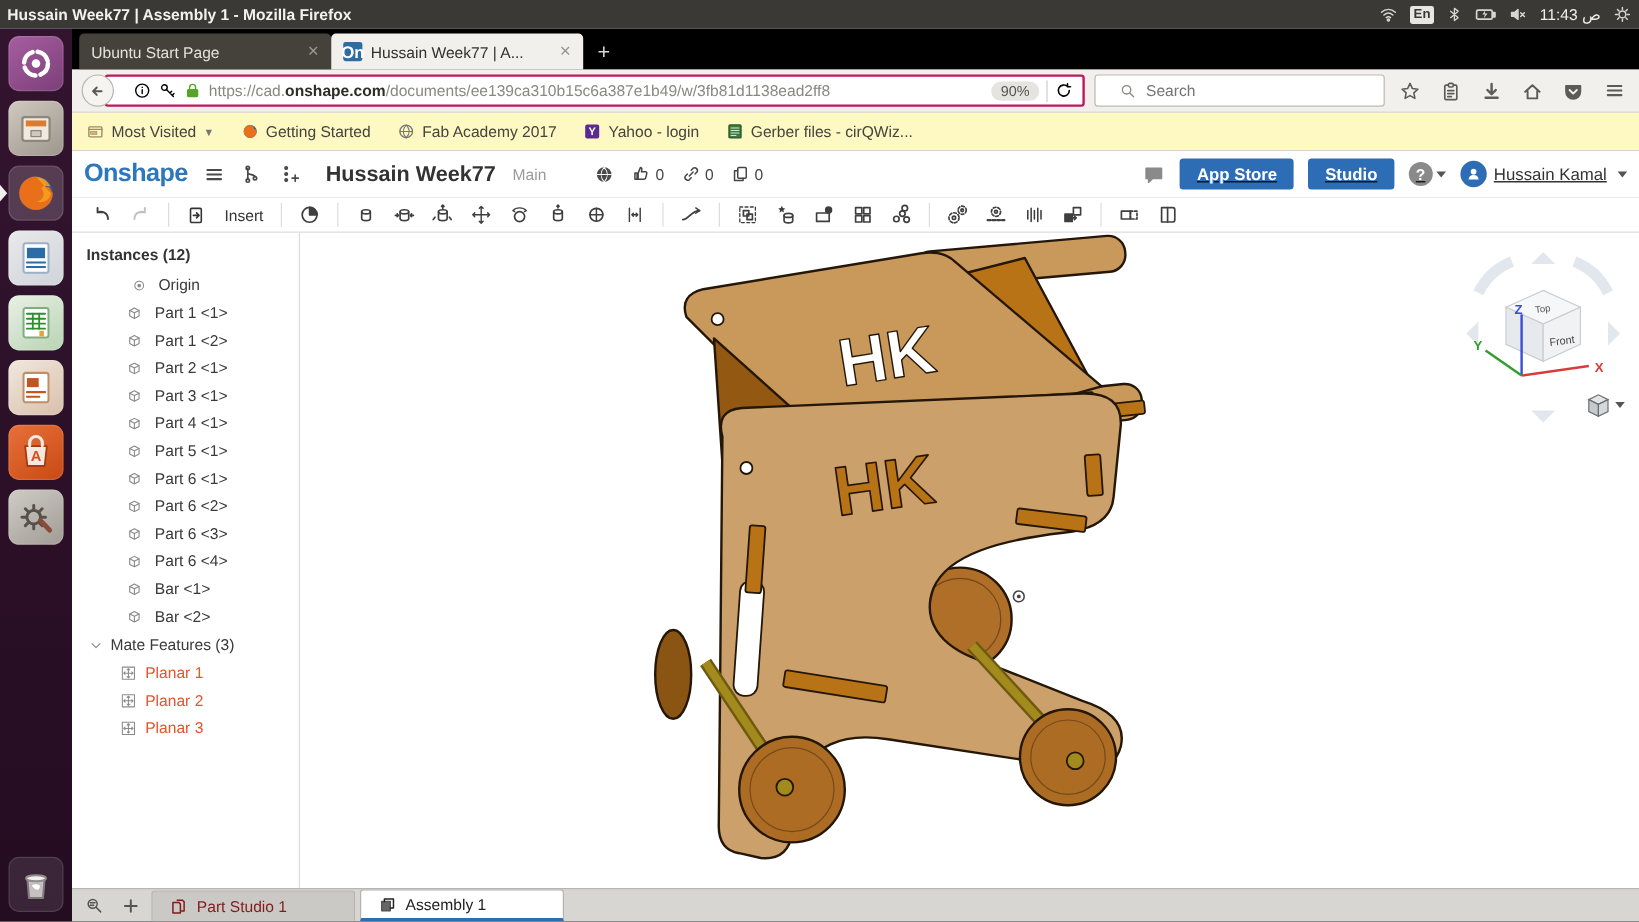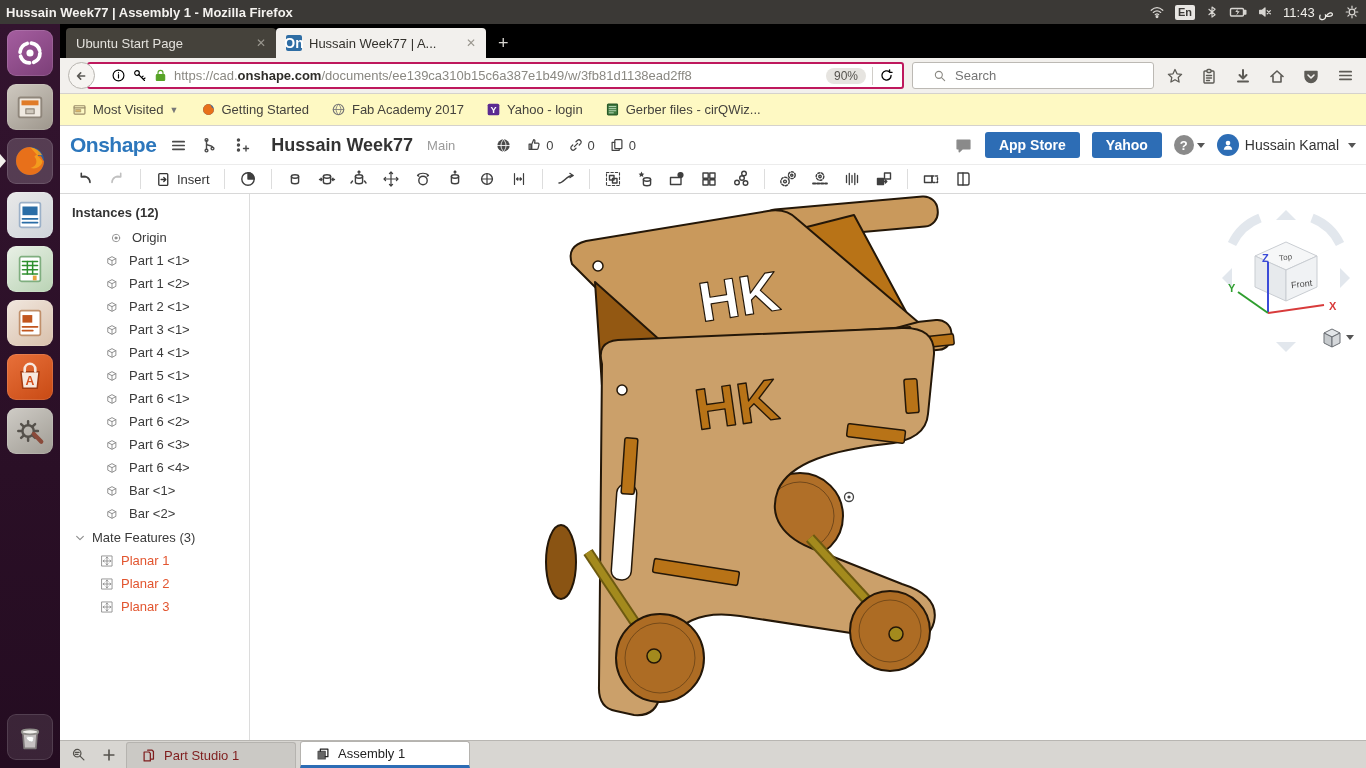--- a/index.html
+++ b/index.html
@@ -54,32 +54,32 @@
   .bm .car{font-size:9px;color:#777;}
 
   
   #onshape{position:absolute;left:0;top:102px;width:100%;height:642px;background:#fff;}
   #os-header{position:absolute;left:0;top:0;width:100%;height:38px;display:flex;align-items:center;padding:0 10px;gap:14px;}
   #os-logo{color:#2D77BC;font-size:21px;font-weight:bold;letter-spacing:-.5px;}
   .osh-ic{color:#4a4a4a;display:flex;align-items:center;}
   #doc-title{font-size:18px;font-weight:bold;color:#333;margin-left:6px;}
   #ws-name{font-size:13px;color:#9a9a9a;}
   .cnt{display:flex;align-items:center;gap:4px;color:#444;font-size:13px;}
-  #os-header .right{margin-left:auto;display:flex;align-items:center;gap:12px;}
+  #os-header .right{margin-left:auto;display:flex;align-items:center;gap:12px;text-decoration:underline;}
   .blue-btn{background:#2D6DB5;color:#fff;border-radius:3px;font-size:14px;padding:5px 14px;font-weight:bold;}
   .help-circle{width:20px;height:20px;border-radius:50%;background:#8a8a8a;color:#fff;display:flex;align-items:center;justify-content:center;font-size:13px;font-weight:bold;}
   .avatar{width:22px;height:22px;border-radius:50%;background:#2D6DB5;display:flex;align-items:center;justify-content:center;}
   #user-name{font-size:14px;color:#333;}
   .dd{width:0;height:0;border-left:4px solid transparent;border-right:4px solid transparent;border-top:5px solid #555;display:inline-block;margin-left:3px;}
 
   #os-toolbar{position:absolute;left:0;top:38px;width:100%;height:30px;border-top:1px solid #ececec;border-bottom:1px solid #d8d8d8;display:flex;align-items:center;padding:0 12px;gap:6px;background:#fff;}
   .tbic{color:#3f3f3f;width:26px;height:24px;display:flex;align-items:center;justify-content:center;}
   .tbic.dim{color:#c0c0c0;}
   .tsep{width:1px;height:20px;background:#ddd;margin:0 4px;}
-  #insert-btn{display:flex;align-items:center;gap:5px;color:#333;font-size:13px;padding:0 4px;}
+  #insert-btn{display:flex;align-items:center;gap:15px;color:#333;font-size:13px;padding:0 4px;}
 
   #os-main{position:absolute;left:0;top:68px;width:100%;height:546px;display:flex;}
   #inst-panel{width:190px;height:100%;background:#fff;border-right:1px solid #dcdcdc;padding-top:8px;font-size:13px;color:#3a3a3a;overflow:hidden;position:relative;}
   #inst-header{font-weight:bold;color:#333;padding:3px 0 6px 12px;}
   .inst-row{display:flex;align-items:center;gap:10px;height:23px;padding-left:45px;}
   .origin-row{padding-left:50px;}
   .mate-hd{display:flex;align-items:center;gap:6px;height:23px;padding-left:14px;margin-top:1px;}
   .planar-row{display:flex;align-items:center;gap:7px;height:23px;padding-left:40px;color:#E2552F;}
   .rowic{color:#8a8a8a;display:flex;align-items:center;}
 
@@ -506,21 +506,21 @@
           </span>
         <span class="right">
           <span class="osh-ic" style="color:#8a8a8a;">
               <svg width="19" height="19" viewBox="0 0 18 18">
                 <g fill="none" stroke="currentColor" stroke-width="1.4" stroke-linecap="round" stroke-linejoin="round">
                   <path d="M3 4h12v8H8l-3 3v-3H3z" fill="currentColor" stroke="currentColor"></path>
                 </g>
               </svg>
             </span>
           <span class="blue-btn">App Store</span>
-          <span class="blue-btn">Yahoo</span>
+          <span class="blue-btn">Studio</span>
           <span style="display:flex;align-items:center;">
               <span class="help-circle">?</span>
               <span class="dd"></span>
             </span>
           <span style="display:flex;align-items:center;gap:6px;">
             <span class="avatar">
                 <span class="ic">
                   <svg width="14" height="14" viewBox="0 0 18 18">
                     <g fill="none" stroke="currentColor" stroke-width="1.4" stroke-linecap="round" stroke-linejoin="round">
                       <circle cx="9" cy="6.5" r="3" fill="#fff" stroke="none"></circle>

